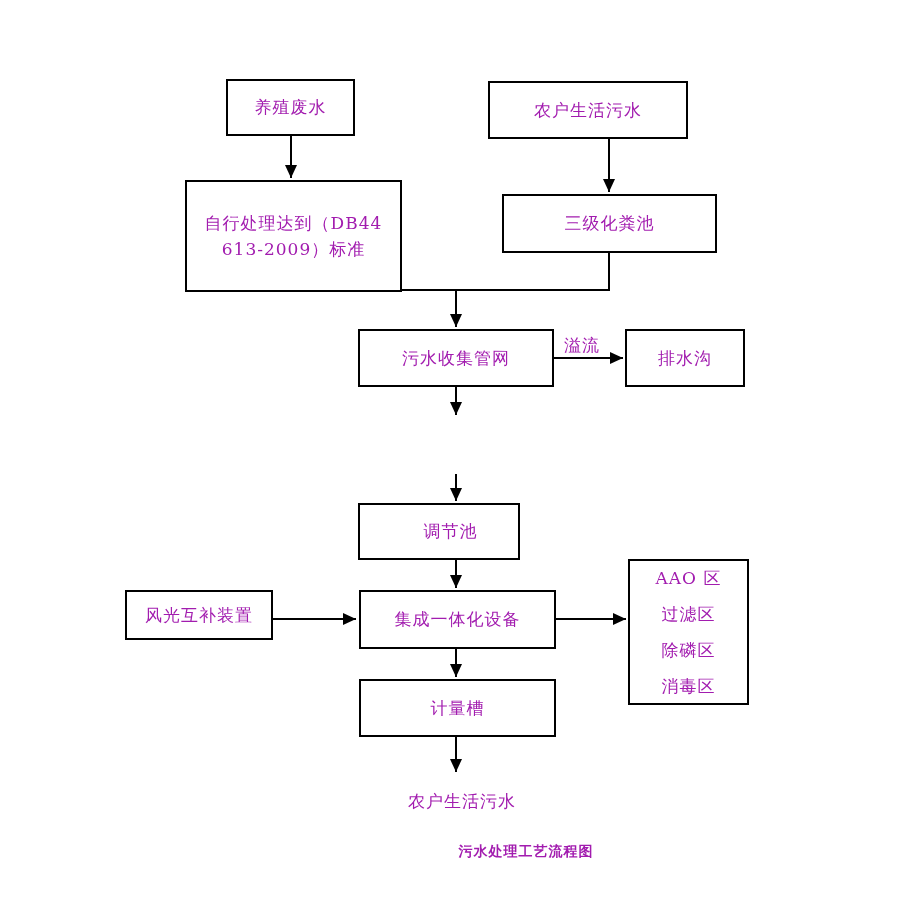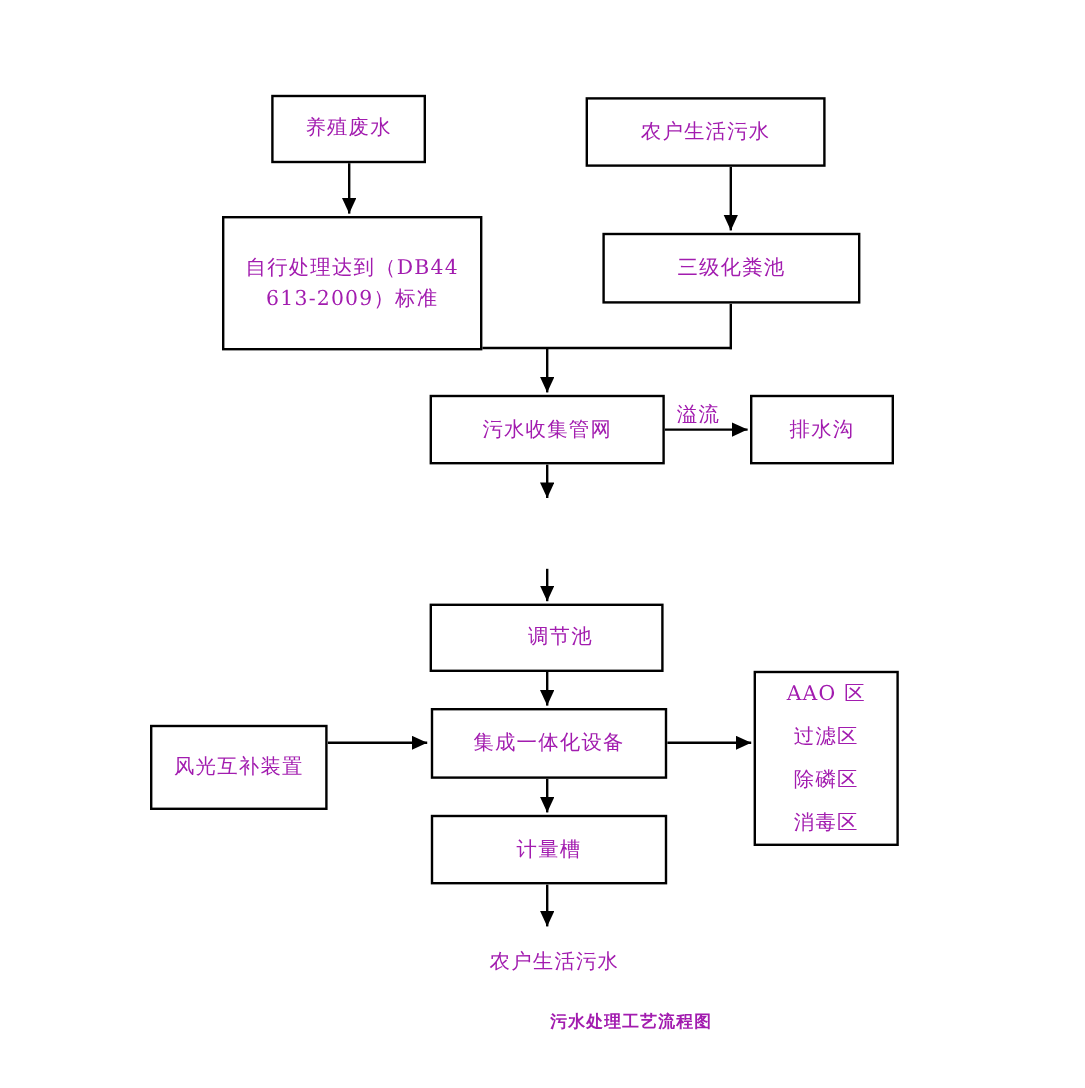--- a/index.html
+++ b/index.html
@@ -104,25 +104,25 @@
     <span class="line">污水收集管网</span>
   </div>
 
   <div class="node" style="left:625px; top:329px; width:120px; height:58px;">
     <span class="line">排水沟</span>
   </div>
 
   <div class="floating-label" style="left:582px; top:334px;">溢流</div>
 
 
-  <div class="node" style="left:358px; top:503px; width:195px; height:57px;padding-left:23px;">
+  <div class="node" style="left:358px; top:503px; width:162px; height:57px;padding-left:23px;">
     <span class="line">调节池</span>
   </div>
 
-  <div class="node" style="left:125px; top:604px; width:148px; height:71px;">
+  <div class="node" style="left:125px; top:590px; width:148px; height:50px;">
     <span class="line">风光互补装置</span>
   </div>
 
   <div class="node" style="left:359px; top:590px; width:197px; height:59px;">
     <span class="line">集成一体化设备</span>
   </div>
 
   <div class="node zones" style="left:628px; top:559px; width:121px; height:146px;">
     <span class="line">AAO 区</span>
     <span class="line">过滤区</span>

